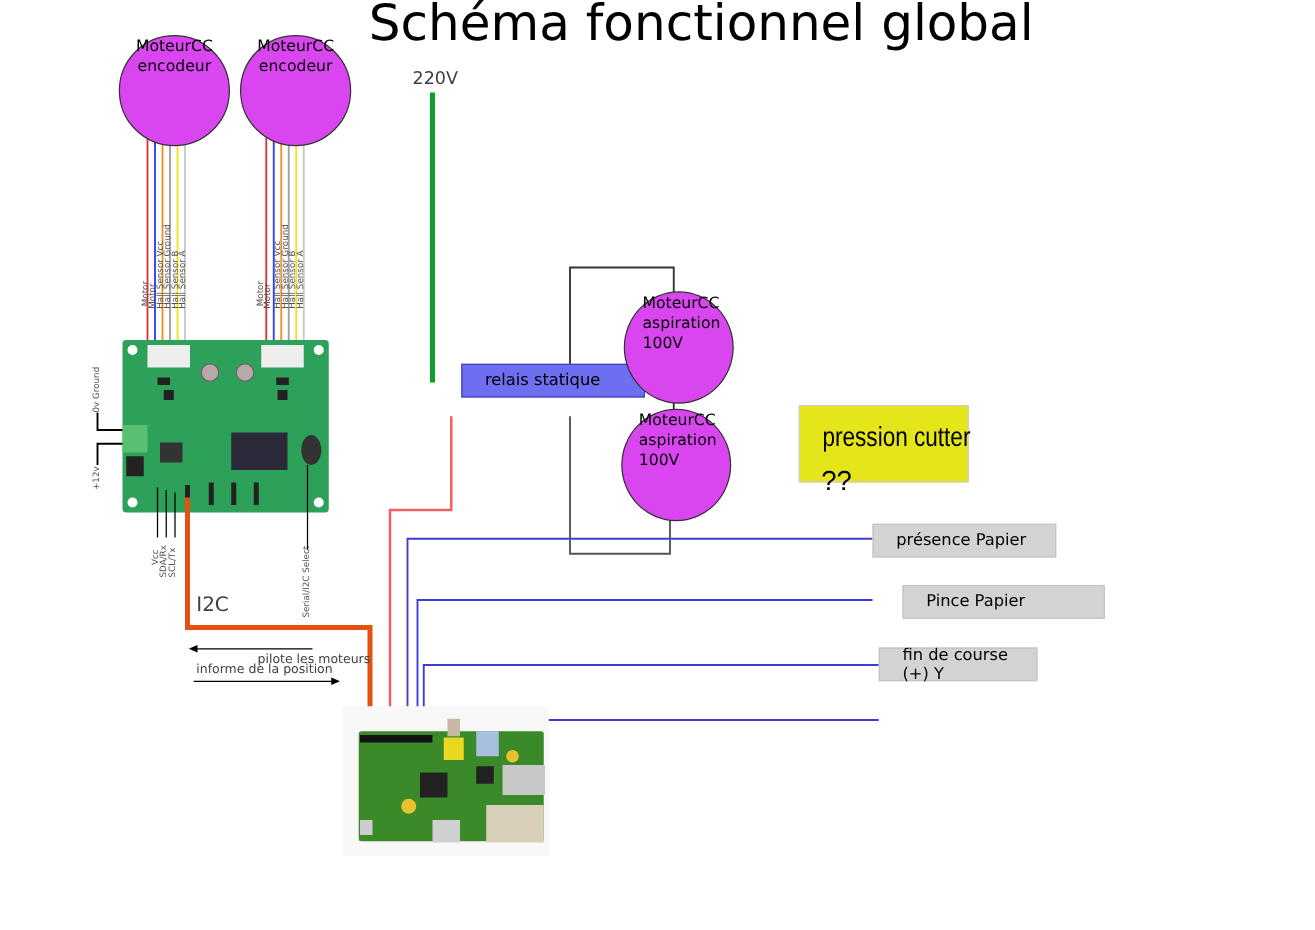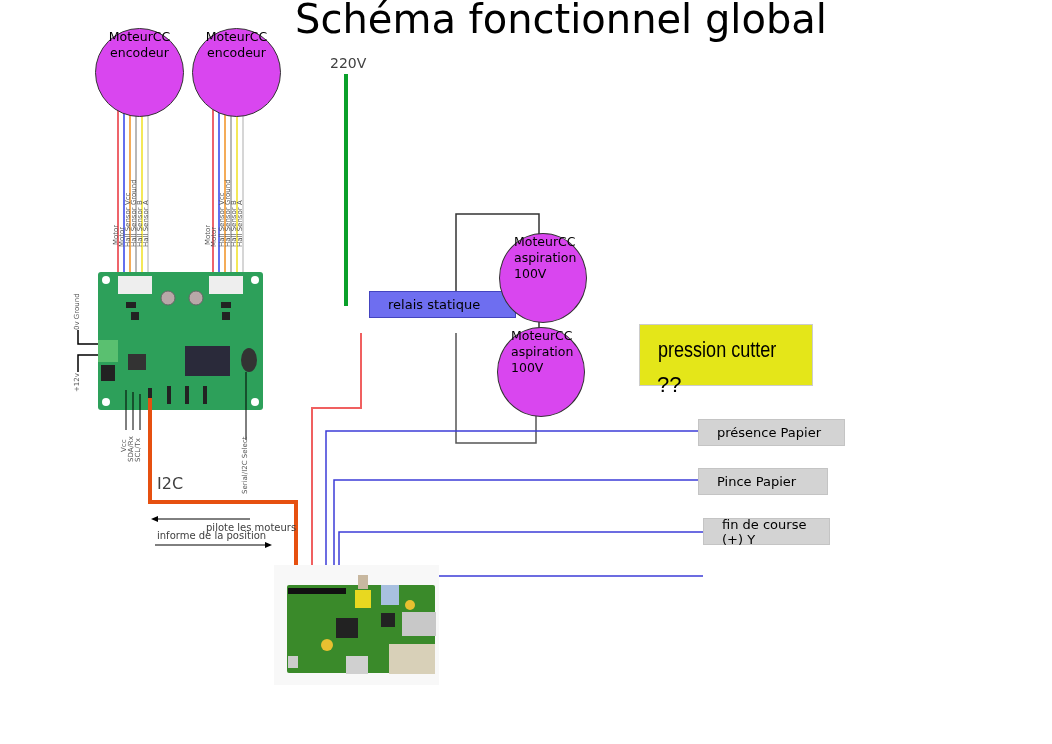--- a/index.html
+++ b/index.html
@@ -170,28 +170,28 @@
       </div>
   </div>
   <div class="circle left" style="left:497px;top:327px;width:88px;height:90px;padding-left:13px;">
     <div>
         <div>MoteurCC</div>
         <div>aspiration</div>
         <div>100V</div>
       </div>
   </div>
 
-  <div class="box cutter" style="left:639px;top:324px;width:174px;height:62px;padding-top:12px;text-align:right;">
+  <div class="box cutter" style="left:639px;top:324px;width:136px;height:62px;padding-top:12px;text-align:right;">
     <span style="display:inline-block;transform:scaleX(0.82);transform-origin:left center;white-space:nowrap;">pression cutter</span>
   </div>
   <div class="cutter-q" style="left:657px;top:372px;">??</div>
 
   <div class="box sensor" style="left:698px;top:419px;width:147px;height:27px;">
     <span>présence Papier</span>
   </div>
-  <div class="box sensor" style="left:698px;top:468px;width:130px;height:27px;">
+  <div class="box sensor" style="left:722px;top:468px;width:162px;height:27px;">
     <span>Pince Papier</span>
   </div>
   <div class="box sensor" style="left:703px;top:518px;width:127px;height:27px;">
     <span>fin de course (+) Y</span>
   </div>
 
 </div>
 
 </body></html>

